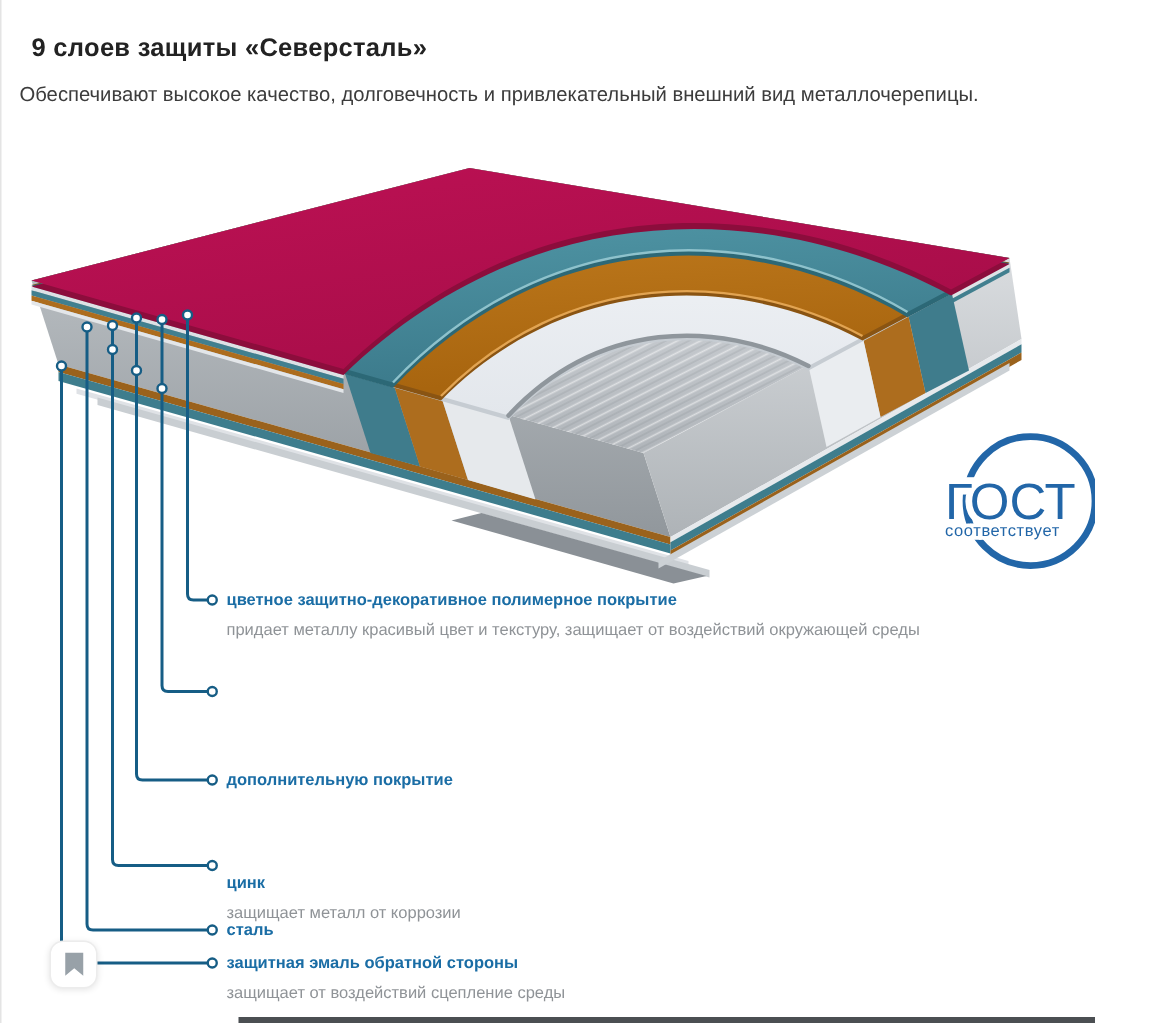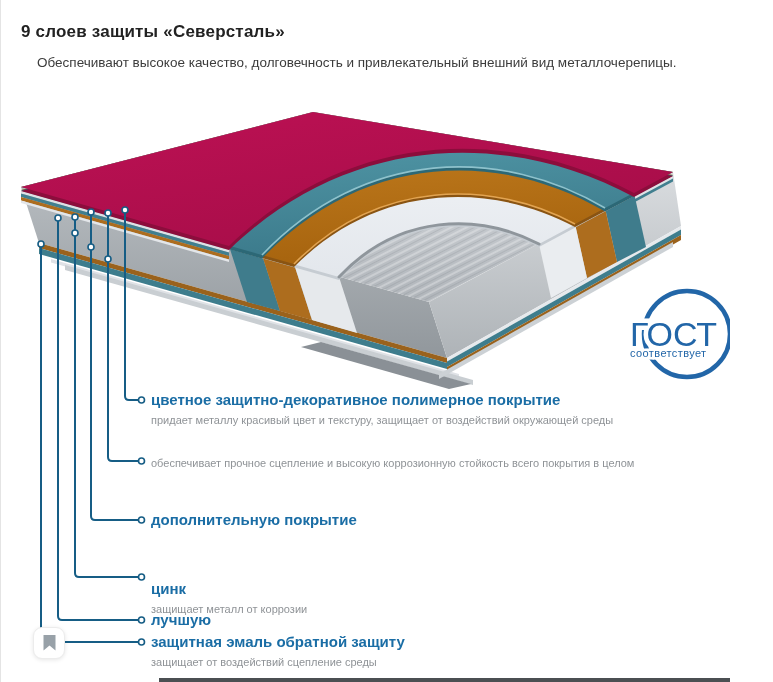--- a/index.html
+++ b/index.html
@@ -6,26 +6,26 @@
   .page{
     position:relative;width:730px;height:682px;overflow:hidden;
     background:#ffffff;border-left:1px solid #e4e4e4;box-sizing:border-box;
     font-family:"Liberation Sans",sans-serif;
   }
   .title{
     position:absolute;left:20px;top:22px;margin:0;
     font-size:17px;font-weight:bold;color:#222;letter-spacing:.2px;
   }
   .subtitle{
-    position:absolute;left:36px;top:55px;margin:0;
+    position:absolute;left:12px;top:55px;margin:0;
     font-size:13.5px;color:#3c3c3c;text-align:right;
   }
   .fig-svg{position:absolute;left:0;top:0;}
   .lbl{position:absolute;left:150px;width:575px;}
-  .lbl h3{margin:0;font-size:15px;line-height:18px;font-weight:bold;color:#1a6da5;}
+  .lbl h3{margin:0;font-size:11px;line-height:18px;font-weight:bold;color:#1a6da5;}
   .lbl p{margin:2px 0 0 0;font-size:11px;line-height:19px;color:#8f9397;}
   .bookmark{
     position:absolute;left:32px;top:627px;width:32px;height:32px;box-sizing:border-box;
     background:#fff;border:1px solid #ececec;border-radius:9px;
     box-shadow:0 1px 4px rgba(0,0,0,.10);
     display:flex;align-items:center;justify-content:center;cursor:pointer;
   }
   .divider{position:absolute;left:158px;right:0;bottom:0;height:4px;background:#4b4f52;}
 </style>
 </head>
@@ -169,34 +169,33 @@
       <text x="629" y="346" font-family="Liberation Sans, sans-serif" font-size="34" fill="#2266a8" stroke="#ffffff" stroke-width="9" style="paint-order:stroke">ГОСТ</text>
       <text x="629" y="357" font-family="Liberation Sans, sans-serif" font-size="11" letter-spacing="0.4" fill="#2266a8" stroke="#ffffff" stroke-width="5" style="paint-order:stroke">соответствует</text>
     </g>
   </svg>
 
   <div class="lbl" style="top:391px">
     <h3>цветное защитно-декоративное полимерное покрытие</h3>
     <p>придает металлу красивый цвет и текстуру, защищает от воздействий окружающей среды</p>
   </div>
   <div class="lbl" style="top:452px">
-    <p>обеспечивает прочное сцепление и высокую коррозионную стойкость всего покрытия в целом</p>
   </div>
   <div class="lbl" style="top:511px">
     <h3>дополнительную покрытие</h3>
   </div>
   <div class="lbl" style="top:580px">
     <h3>цинк</h3>
     <p>защищает металл от коррозии</p>
   </div>
   <div class="lbl" style="top:611px">
-    <h3>лучшую</h3>
+    <h3>сталь</h3>
   </div>
   <div class="lbl" style="top:633px">
-    <h3>защитная эмаль обратной защиту</h3>
+    <h3>защитная эмаль обратной стороны</h3>
     <p>защищает от воздействий сцепление среды</p>
   </div>
 
   <div class="bookmark">
     <svg width="13" height="16" viewBox="0 0 13 16">
       <path d="M0.5,0 h12 v15.5 l-6,-5 l-6,5 Z" fill="#98a1a8"></path>
     </svg>
   </div>
 
   <div class="divider"></div>

